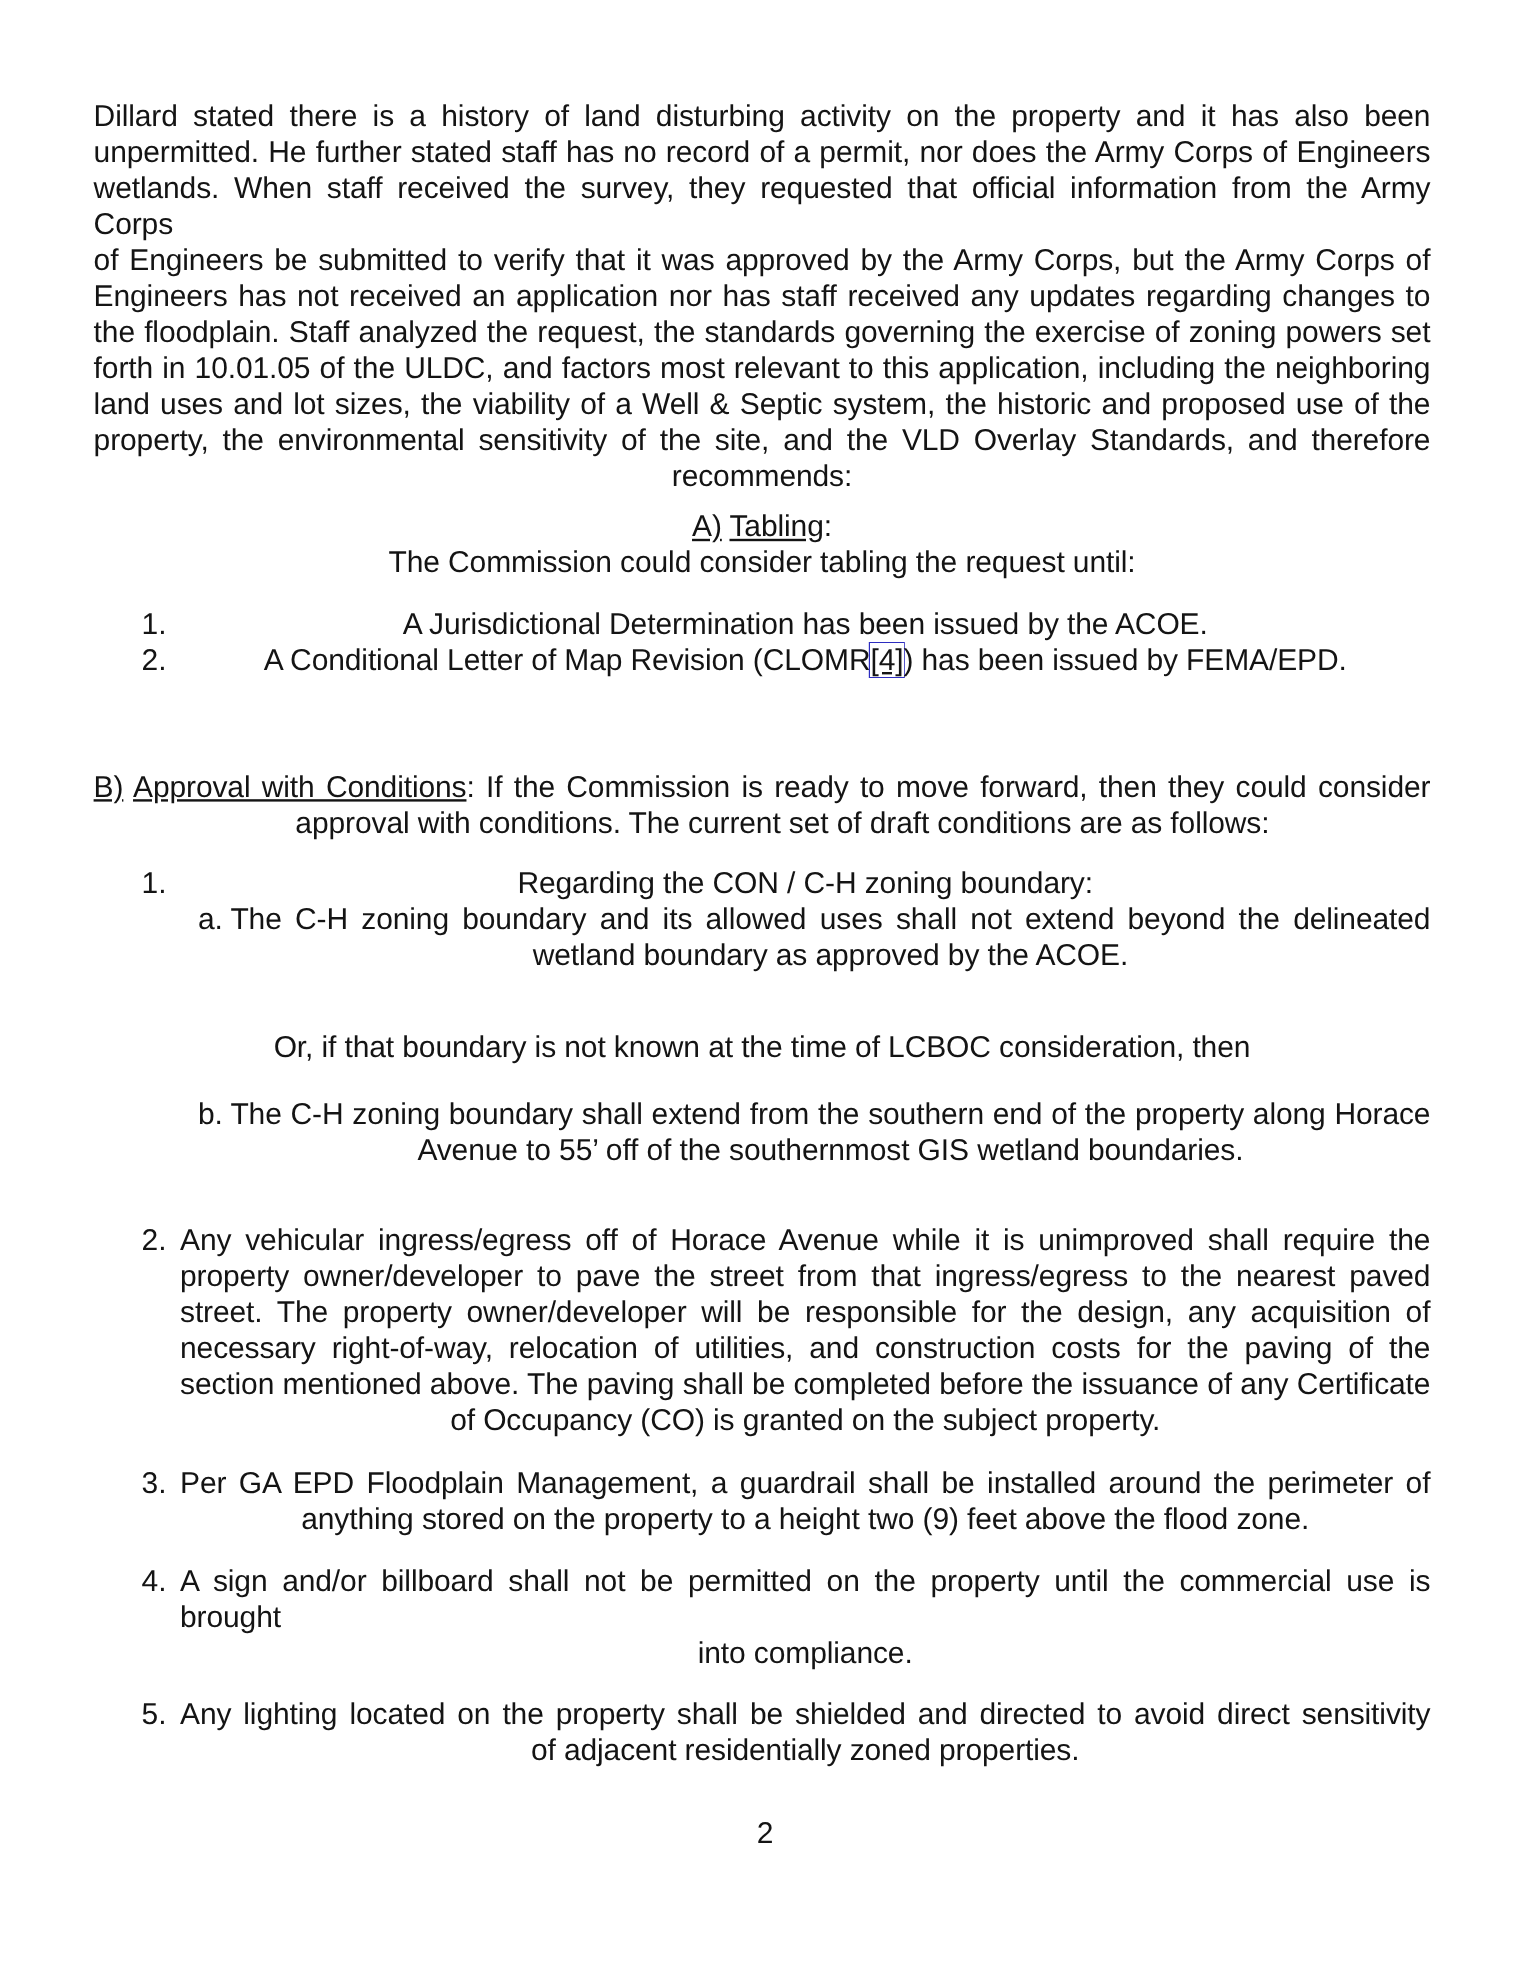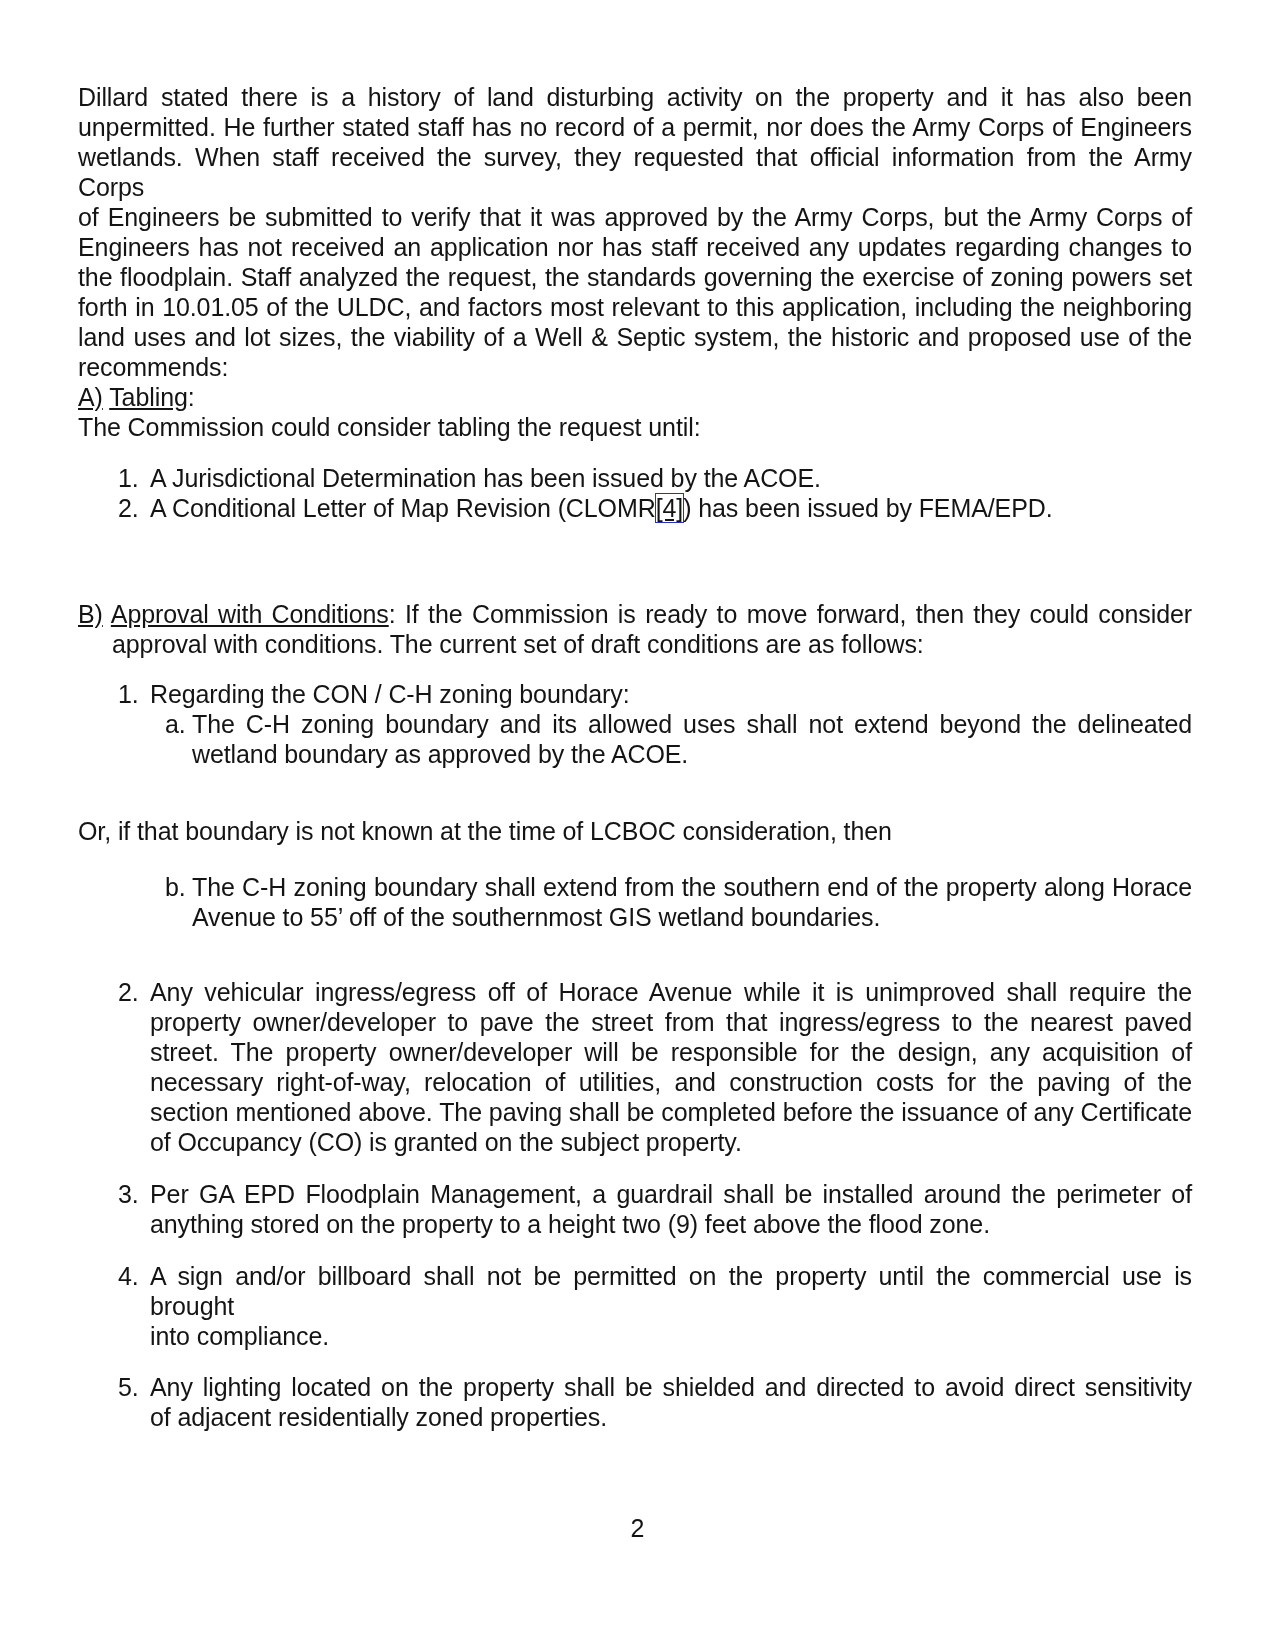--- a/index.html
+++ b/index.html
@@ -3,31 +3,31 @@
 <meta charset="utf-8">
 <style>
   html,body { margin:0; padding:0; background:#ffffff; }
   .page {
     position:relative; width:1275px; height:1650px; background:#ffffff;
     font-family:"Liberation Sans","DejaVu Sans",sans-serif;
     font-size:25px; line-height:30px; color:#141414;
     letter-spacing:-0.1px; overflow:hidden;
   }
   .content { position:absolute; left:78px; top:82px; width:1114px; }
-  .ln { display:block; }
+  .ln { display:block;text-align:center; }
   .j { text-align:justify; text-align-last:justify; }
   .u { text-decoration:underline; }
   .flink {
     text-decoration:underline;
     box-shadow:0 0 0 1px #2d2dc0;
     cursor:pointer;
   }
   
   .p1       { margin:0; }
-  .a-head   { }
+  .a-head   { margin-top:12px; }
   .a-list   { margin-top:21px; }
   .b-head   { margin-top:76px; }
   .b-item1  { margin-top:20px; }
   .or-line  { margin-top:47px; }
   .sub-b    { margin-top:26px; }
   .item2    { margin-top:45px; }
   .item3    { margin-top:22px; }
   .item4    { margin-top:22px; }
   .item5    { margin-top:21px; }
   
@@ -48,20 +48,21 @@
 
     <div class="p1">
       <span class="ln j">Dillard stated there is a history of land disturbing activity on the property and it has also been</span>
       <span class="ln j">unpermitted. He further stated staff has no record of a permit, nor does the Army Corps of Engineers</span>
       <span class="ln j">wetlands. When staff received the survey, they requested that official information from the Army Corps</span>
       <span class="ln j">of Engineers be submitted to verify that it was approved by the Army Corps, but the Army Corps of</span>
       <span class="ln j">Engineers has not received an application nor has staff received any updates regarding changes to</span>
       <span class="ln j">the floodplain. Staff analyzed the request, the standards governing the exercise of zoning powers set</span>
       <span class="ln j">forth in 10.01.05 of the ULDC, and factors most relevant to this application, including the neighboring</span>
       <span class="ln j">land uses and lot sizes, the viability of a Well &amp; Septic system, the historic and proposed use of the</span>
+      <span class="ln j">property, the environmental sensitivity of the site, and the VLD Overlay Standards, and therefore</span>
       <span class="ln">recommends:</span>
     </div>
 
     <div class="a-head">
       <span class="ln"><span class="u">A)</span> <span class="u">Tabling</span><span>:</span></span>
       <span class="ln">The Commission could consider tabling the request until:</span>
     </div>
 
     <div class="a-list">
       <div class="li">

